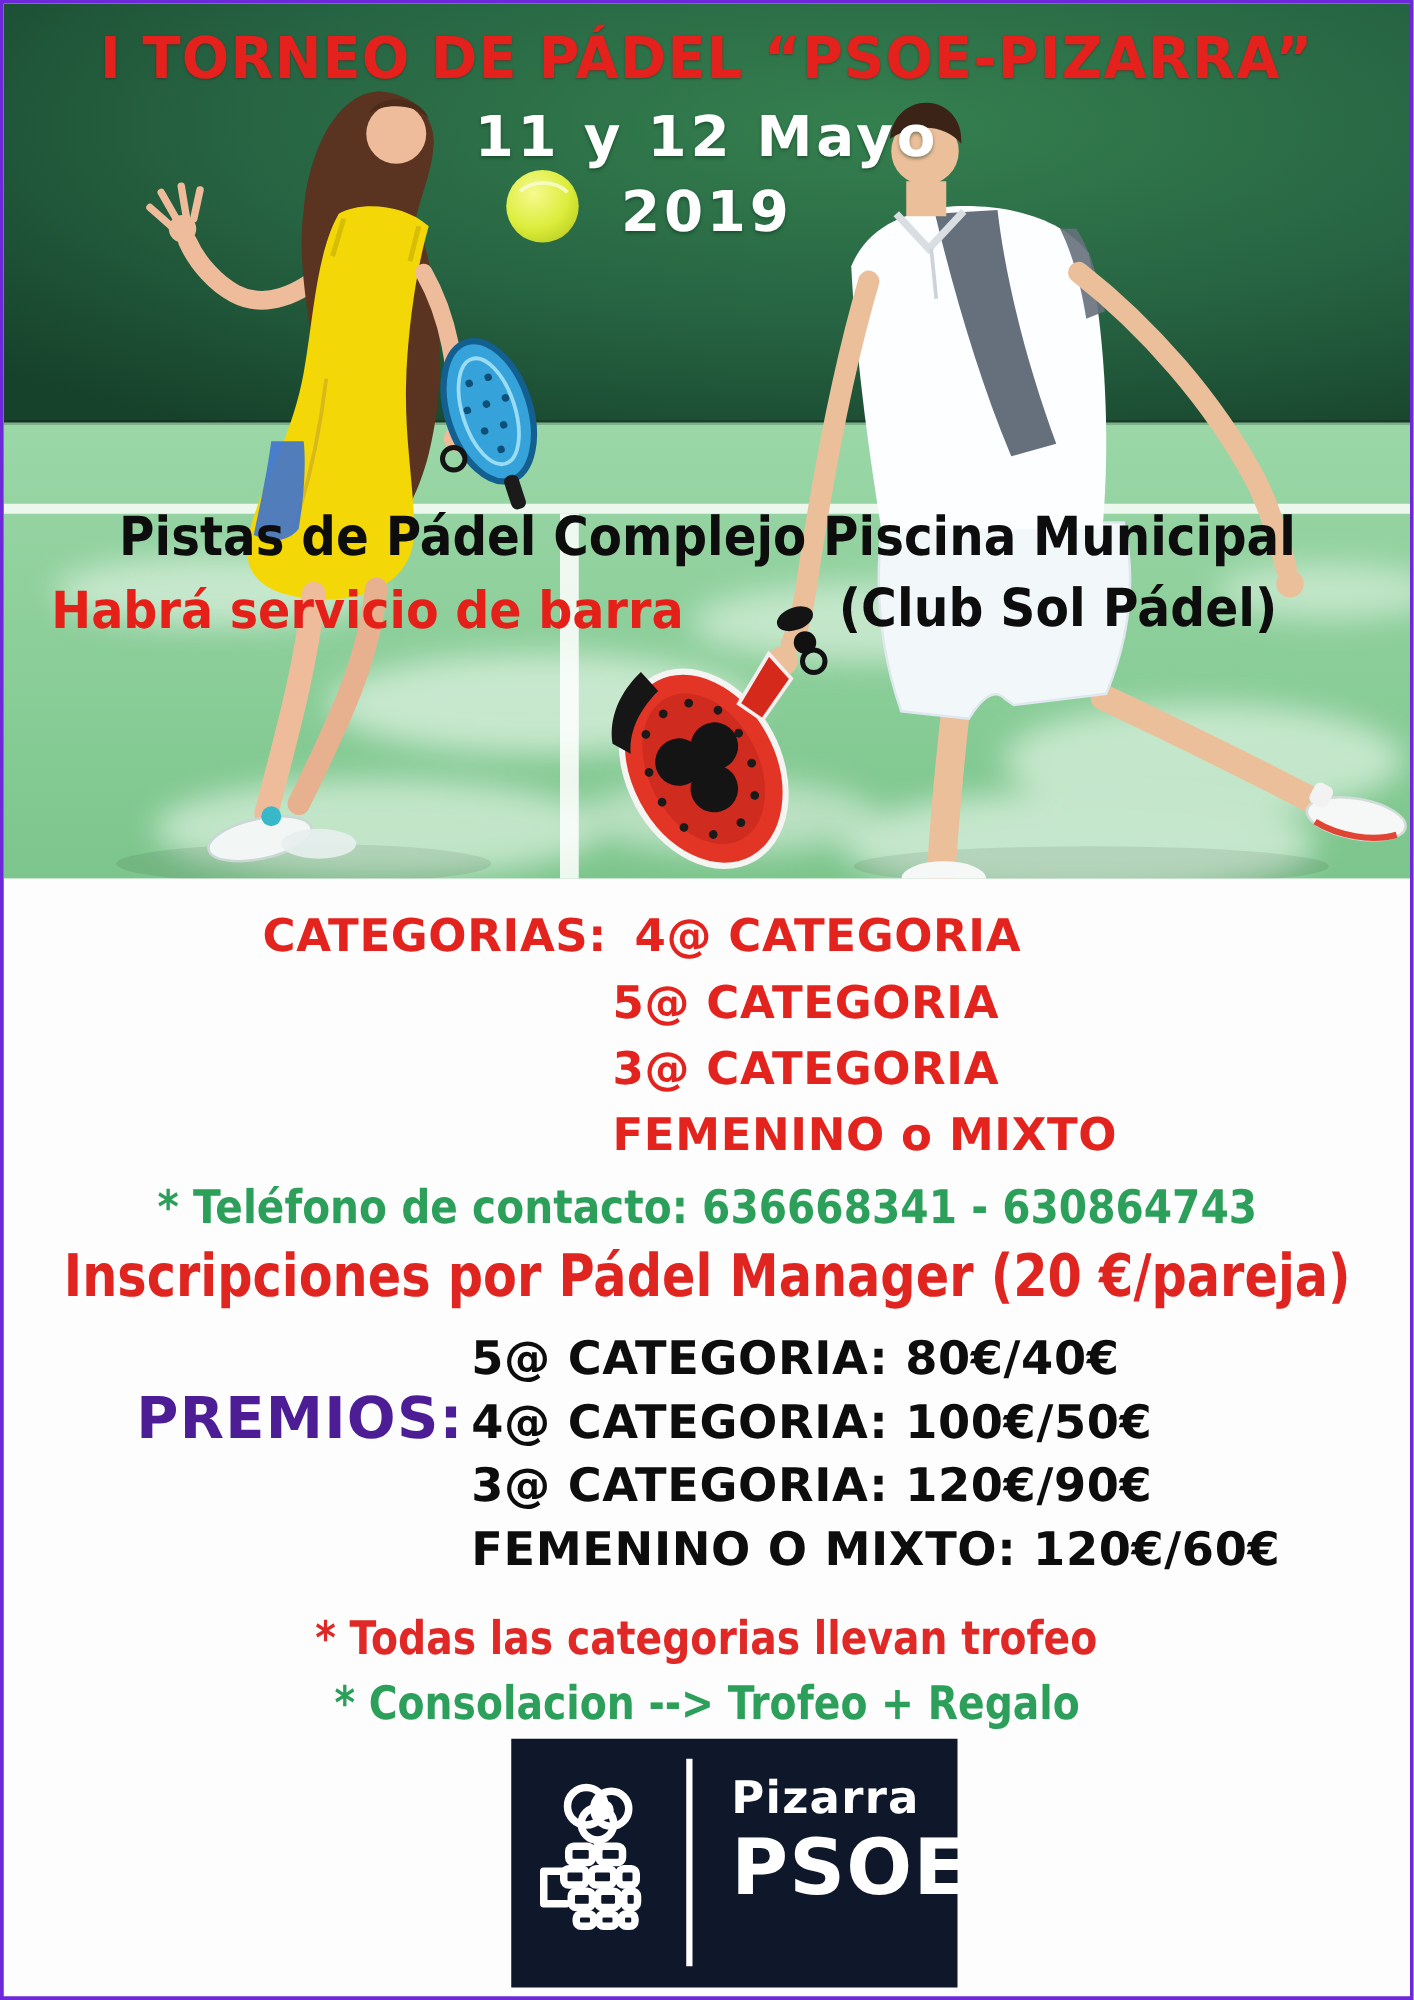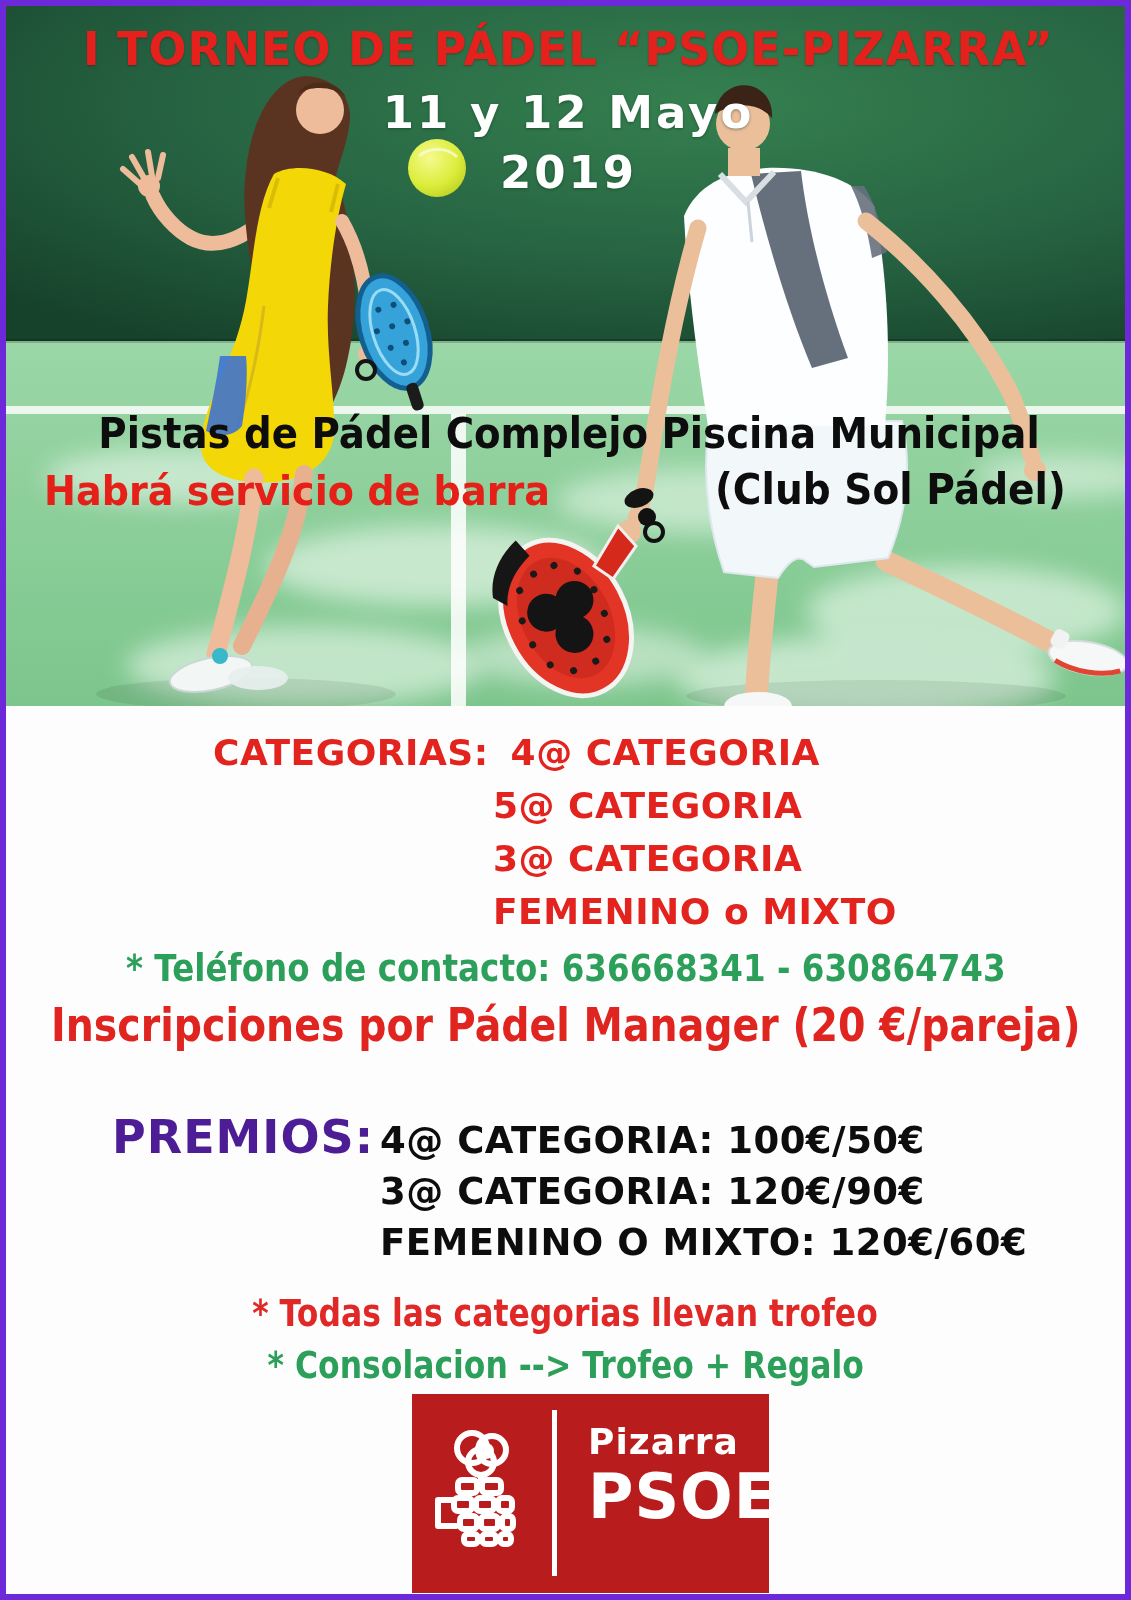--- a/index.html
+++ b/index.html
@@ -1,55 +1,55 @@
 <!DOCTYPE html>
 <html><head>
 <meta charset="utf-8">
 <style>
   html,body{margin:0;padding:0;background:#fff;}
   .poster{
     position:relative; width:1131px; height:1600px;
-    box-sizing:border-box; border:6px solid #6d28d9;
+    box-sizing:border-box; border:3px solid #6d28d9;
     background:#fdfdfd; overflow:hidden;
     font-family:"DejaVu Sans","Liberation Sans",sans-serif;
     font-weight:bold;
   }
   .abs{position:absolute; white-space:nowrap;}
   .centerline{position:absolute; left:0; width:100%; display:flex; justify-content:center; white-space:nowrap;}
   .fit{display:inline-block; white-space:nowrap; transform:scaleX(var(--sx,1)); transform-origin:center;}
   .fitL{display:inline-block; white-space:nowrap; transform:scaleX(var(--sx,1)); transform-origin:left center;}
 
   
   .photo{position:absolute; top:0; left:0; width:1125px; height:700px; overflow:hidden;}
   .photo svg{position:absolute; top:0; left:0;}
 
   .title{top:16px; font-size:46px; color:#e4211c; letter-spacing:1px; text-shadow:0 1px 2px rgba(60,0,0,.35);}
   .dateline{top:80px; font-size:45px; color:#fff; text-shadow:0 1px 3px rgba(0,40,15,.45); letter-spacing:3px;}
   .yearline{top:140px; font-size:45px; color:#fff; text-shadow:0 1px 3px rgba(0,40,15,.45); letter-spacing:3px;}
   .venue{top:402px; font-size:43px; color:#0d0d0d;}
   .barnote{top:461px; left:38px; font-size:41px; color:#e42019;text-decoration:underline;}
-  .clubnote{top:459px; left:668px; font-size:42px; color:#0d0d0d;margin-left:41px;}
+  .clubnote{top:459px; left:668px; font-size:42px; color:#0d0d0d;}
 
   
   .cat{color:#e2231e; font-size:36px; letter-spacing:.5px;}
   .cat1{top:726px; left:207px;}
   .cat2{top:779px; left:487px;}
   .cat3{top:832px; left:487px;}
   .cat4{top:885px; left:487px;}
   .catgap{display:inline-block; width:22px;}
   .contact{top:941px; font-size:37px; color:#2ca05a;justify-content:center;}
   .registration{top:991px; font-size:47px; color:#e02420;}
   .prizes-heading{top:1104px; left:106px; font-size:46px; color:#4c1d95; letter-spacing:1px;}
   .prize{color:#0d0d0d; font-size:37px; left:374px; letter-spacing:.5px;}
   .pz1{top:1062px;} .pz2{top:1113px;} .pz3{top:1164px;} .pz4{top:1215px;}
   .note-red{top:1286px; font-size:37px; color:#e02826;}
   .note-green{top:1338px; font-size:37px; color:#2ca05a;}
 
   
-  .logo{position:absolute; left:406px; top:1388px; width:357px; height:199px; background:#b91c1c;}
+  .logo{position:absolute; left:406px; top:1388px; width:357px; height:199px; background:#0f172a;}
   .logo .emblem{position:absolute; left:22px; top:28px;}
   .logo .divider{position:absolute; left:140px; top:16px; width:5px; height:166px; background:#fff;}
   .logo .words{position:absolute; left:176px; top:30px; color:#fff; line-height:1;}
   .logo .muni{font-size:36px; letter-spacing:1px;}
   .logo .party{font-size:62px; letter-spacing:1px; margin-top:6px;}
 </style>
 </head>
 <body>
 
 <div class="poster">
@@ -244,20 +244,21 @@
 
   <div class="centerline contact">
     <span class="fit" style="--sx:.88">* Teléfono de contacto: 636668341 - 630864743</span>
   </div>
 
   <div class="centerline registration">
     <span class="fit" style="--sx:.84">Inscripciones por Pádel Manager (20 €/pareja)</span>
   </div>
 
   <div class="abs prizes-heading">PREMIOS:</div>
+  <div class="abs prize pz1">5@ CATEGORIA: 80€/40€</div>
   <div class="abs prize pz2">4@ CATEGORIA: 100€/50€</div>
   <div class="abs prize pz3">3@ CATEGORIA: 120€/90€</div>
   <div class="abs prize pz4">FEMENINO O MIXTO: 120€/60€</div>
 
   <div class="centerline note-red">
     <span class="fit" style="--sx:.85">* Todas las categorias llevan trofeo</span>
   </div>
   <div class="centerline note-green">
     <span class="fit" style="--sx:.85">* Consolacion --&gt; Trofeo + Regalo</span>
   </div>

